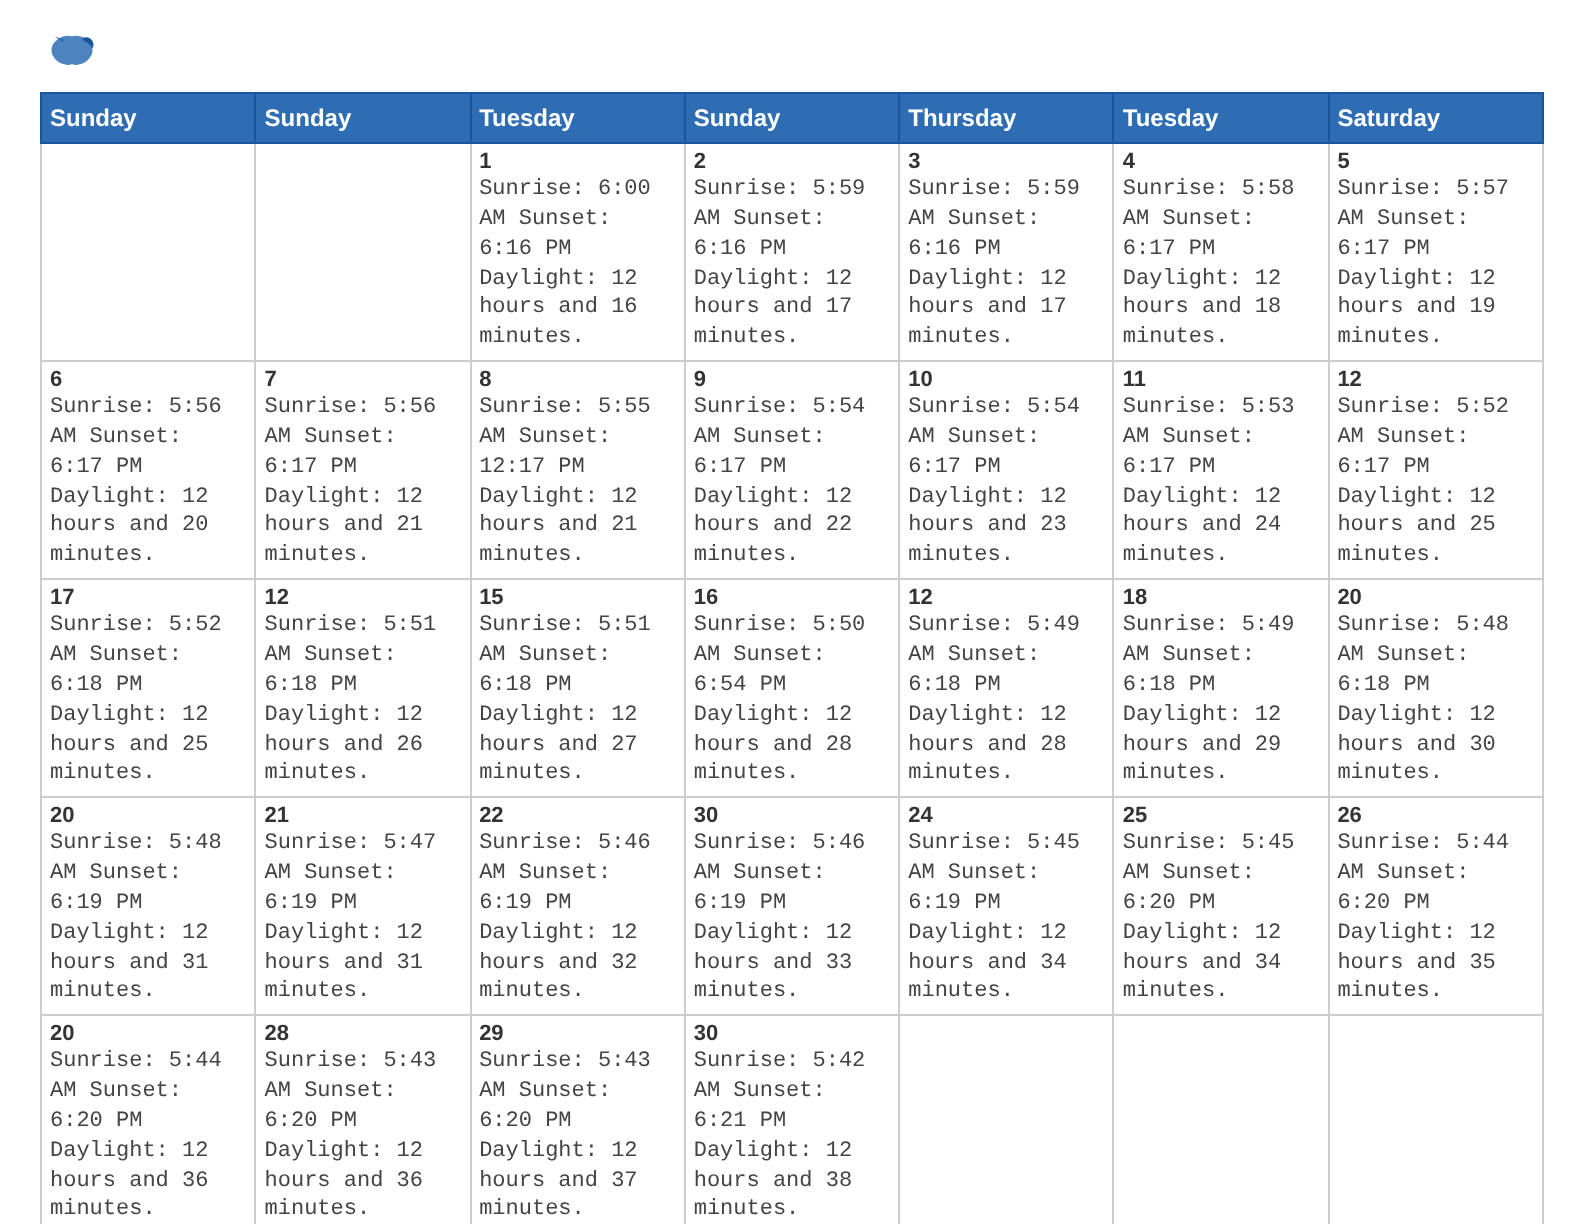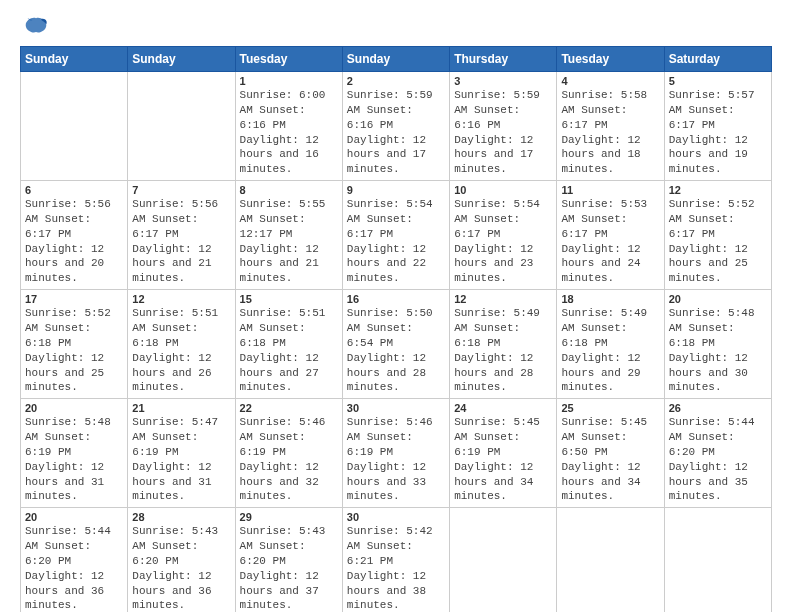--- a/index.html
+++ b/index.html
@@ -287,21 +287,21 @@
           </td>
           <td>
             <span class="day-number">24</span>
             <div class="day-info">Sunrise: 5:45 AM
 Sunset: 6:19 PM
 Daylight: 12 hours and 34 minutes.</div>
           </td>
           <td>
             <span class="day-number">25</span>
             <div class="day-info">Sunrise: 5:45 AM
-Sunset: 6:50 PM
+Sunset: 6:20 PM
 Daylight: 12 hours and 34 minutes.</div>
           </td>
           <td>
             <span class="day-number">26</span>
             <div class="day-info">Sunrise: 5:44 AM
 Sunset: 6:20 PM
 Daylight: 12 hours and 35 minutes.</div>
           </td>
         </tr>
         <tr>

